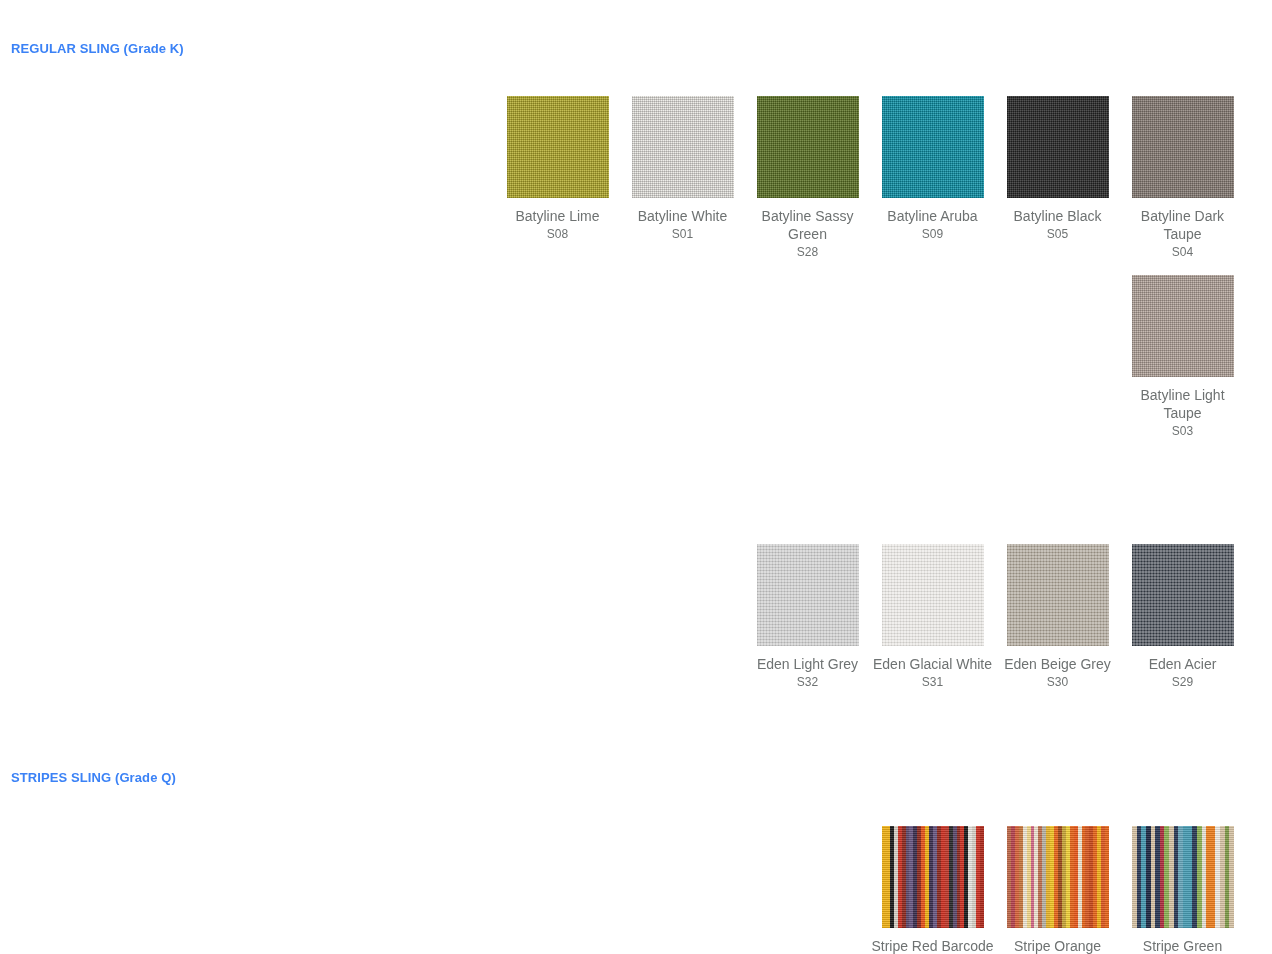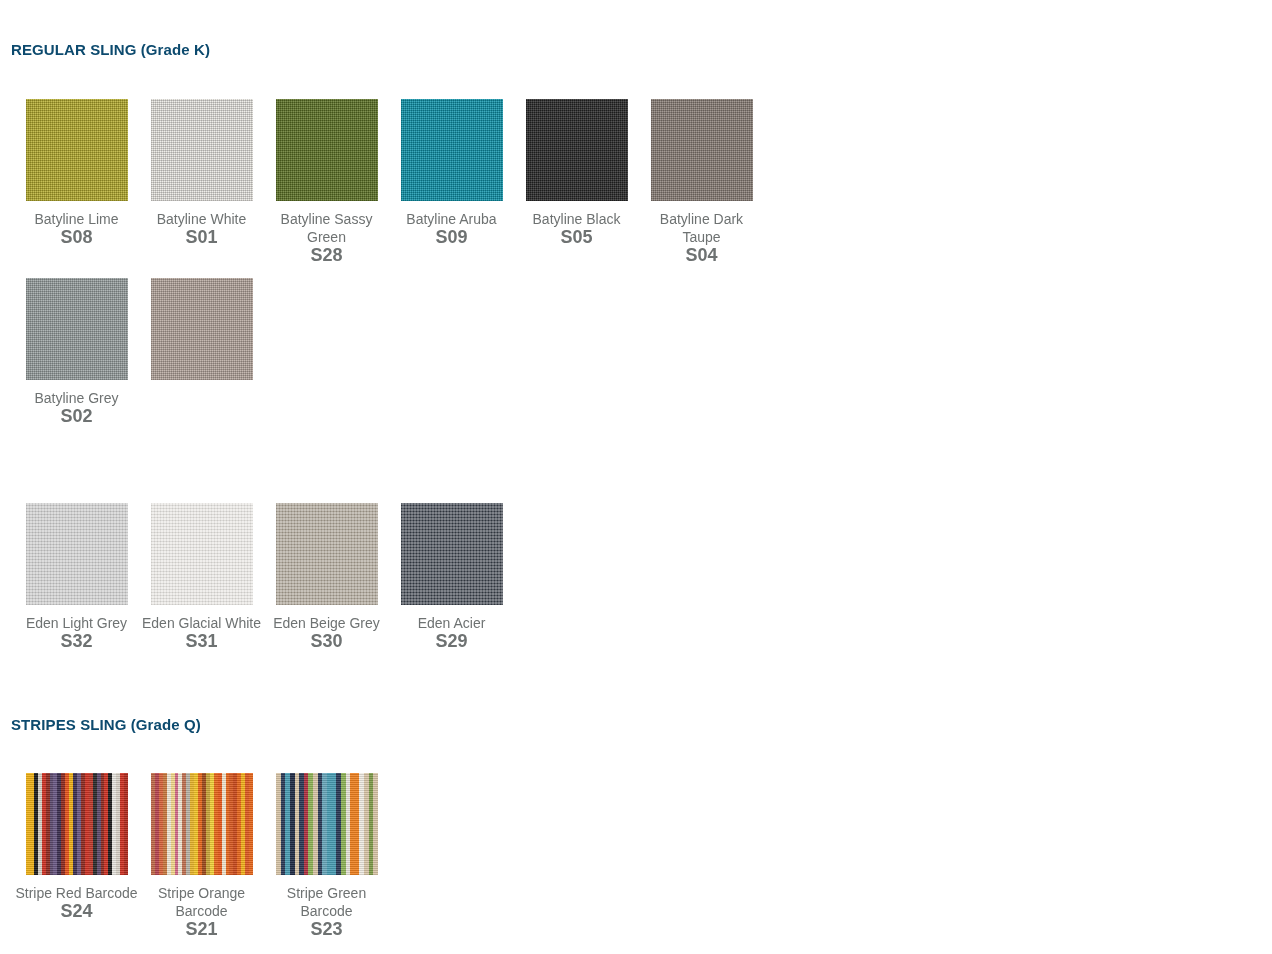--- a/index.html
+++ b/index.html
@@ -23,34 +23,35 @@
     height: 954px;
     padding: 0;
   }
 
   .section { margin: 0; }
   .section-regular  { padding-top: 42px; }
   .section-soft     { padding-top: 50px; }
   .section-stripes  { padding-top: 53px; }
 
   .section-title {
-    font-size: 15px;
+    font-size: 13px;
     font-weight: bold;
-    color: #0c4a6e;
+    color: #3b82f6;
     letter-spacing: 0.1px;
     margin: 0 0 26px 11px;
     line-height: 1.1;
   }
 
   .swatch-row {
     display: flex;
     flex-wrap: wrap;
-    margin: 0;
+    margin: 13px;
     padding: 14px;
     list-style: none;
+    justify-content: flex-end;
   }
 
   .swatch-cell {
     width: 125px;
     margin: 0 0 0 0;
     padding: 0;
     display: flex;
     flex-direction: column;
     align-items: center;
   }
@@ -97,24 +98,23 @@
     margin-top: 9px;
     font-size: 14px;
     line-height: 18px;
     color: #6e7272;
     text-align: center;
     width: 125px;
     font-weight: normal;
   }
   .swatch-code {
     display: block;
-    font-size: 18px;
+    font-size: 12px;
     line-height: 18px;
     color: #6e7272;
-    font-weight: bold;
   }
 
   .row-gap { height: 14px; width: 100%; }
 </style>
 </head>
 <body>
 
 <div class="page">
 
   <section class="section section-regular">
@@ -139,25 +139,22 @@
         <li class="swatch-cell">
           <div class="swatch-img weave" style="background-color: rgb(39, 39, 39);"></div>
           <div class="swatch-label"><span>Batyline Black</span><span class="swatch-code">S05</span></div>
         </li>
         <li class="swatch-cell">
           <div class="swatch-img weave" style="background-color: rgb(139, 128, 120);"></div>
           <div class="swatch-label"><span>Batyline Dark Taupe</span><span class="swatch-code">S04</span></div>
         </li>
         <li class="row-gap"></li>
         <li class="swatch-cell">
-          <div class="swatch-img weave" style="background-color: rgb(155, 163, 163);"></div>
-          <div class="swatch-label"><span>Batyline Grey</span><span class="swatch-code">S02</span></div>
-        </li>
-        <li class="swatch-cell">
           <div class="swatch-img weave" style="background-color: rgb(184, 169, 159);"></div>
+          <div class="swatch-label"><span>Batyline Light Taupe</span><span class="swatch-code">S03</span></div>
         </li>
       </ul>
   </section>
 
   <section class="section section-soft">
     <ul class="swatch-row" id="grid-1">
         <li class="swatch-cell">
           <div class="swatch-img weave-soft" style="background-color: rgb(201, 201, 201);"></div>
           <div class="swatch-label"><span>Eden Light Grey</span><span class="swatch-code">S32</span></div>
         </li>

